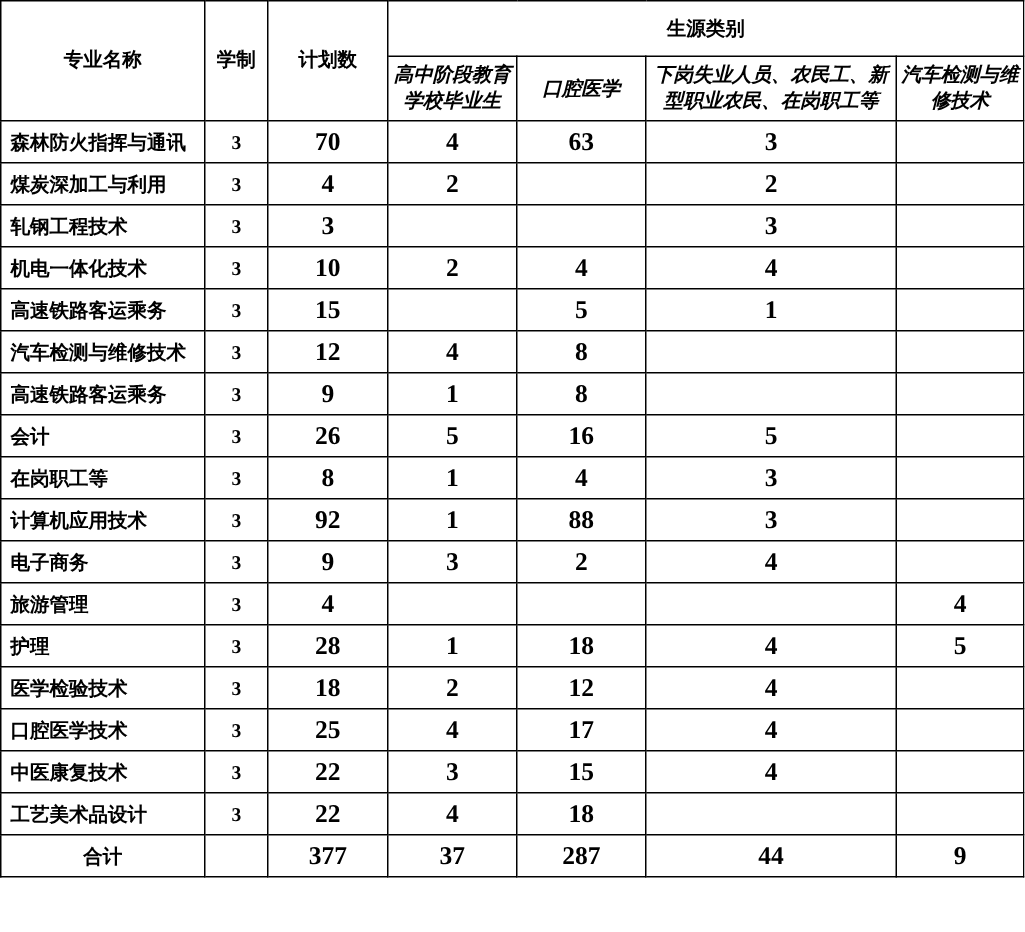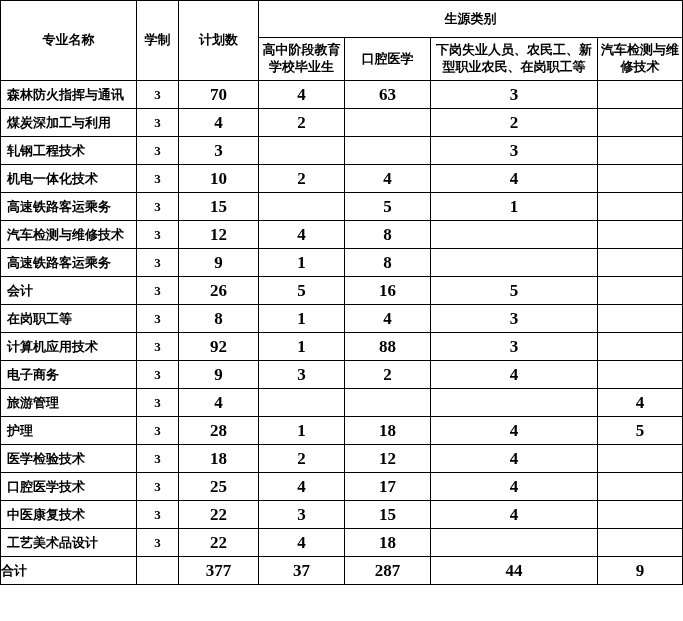--- a/index.html
+++ b/index.html
@@ -26,41 +26,41 @@
     vertical-align: middle;
     text-align: center;
   }
   thead th {
     font-family: "Liberation Sans", "DejaVu Sans", sans-serif;
     font-weight: bold;
     font-size: 13px;
     line-height: 1.3;
   }
   tr.hdr-top { height: 37px; }
-  tr.hdr-sub { height: 43px; }
+  tr.hdr-sub { height: 43px; font-style: italic; }
   tr.data-row { height: 28px; }
   td.major {
     font-family: "Liberation Sans", "DejaVu Sans", sans-serif;
     font-weight: bold;
     font-size: 13px;
     text-align: left;
     padding-left: 6px;
   }
   td.num {
     font-family: "Liberation Serif", "DejaVu Serif", serif;
     font-weight: bold;
     font-size: 17px;
   }
   td.num-small {
     font-family: "Liberation Serif", "DejaVu Serif", serif;
     font-weight: bold;
     font-size: 13px;
   }
   tr.total-row td.major {
-    text-align: left;
+    text-align: center;
     padding-left: 0;
   }
   th.sub-hdr { padding: 0 2px; }
 </style>
 </head>
 <body>
 
 <table>
   <colgroup>
     <col style="width:136px">

